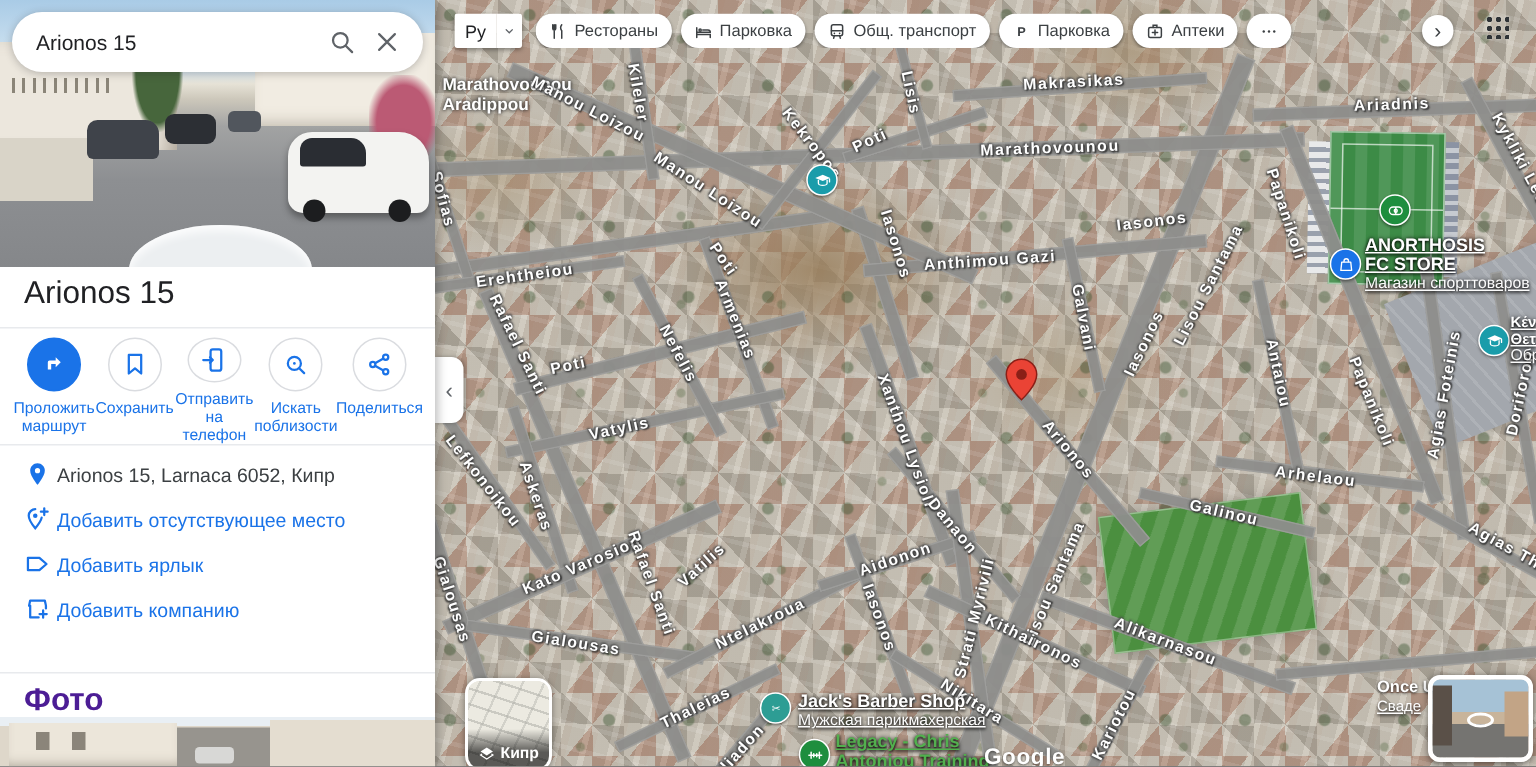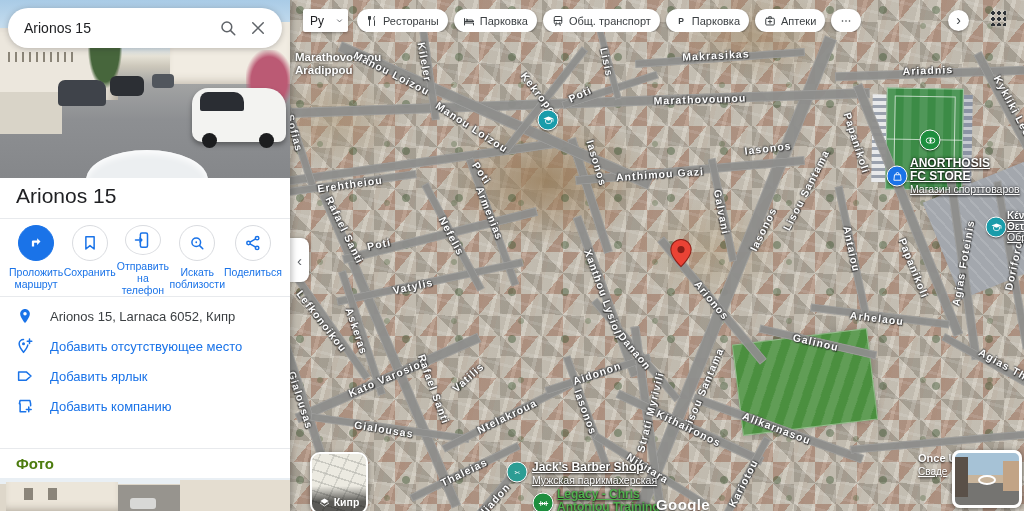--- a/index.html
+++ b/index.html
@@ -116,23 +116,23 @@
   .actions{position:absolute;left:0;top:218px;width:290px;height:78px;display:flex;justify-content:space-between;padding:6px 9px 0;border-top:1px solid #e8eaed;}
   .action{width:56px;border:none;background:none;padding:0;cursor:pointer;display:flex;flex-direction:column;align-items:center;gap:5px;}
   .action .circ{width:36px;height:36px;border-radius:50%;border:1px solid #dadce0;background:#fff;color:var(--accent);display:flex;align-items:center;justify-content:center;}
   .action .circ svg{width:18px;height:18px;}
   .action .circ.primary{background:var(--accent);border-color:var(--accent);color:#fff;}
   .action .albl{font-size:10.5px;line-height:12px;color:var(--accent);text-align:center;}
   .details{position:absolute;left:0;top:296px;width:290px;border-top:1px solid #e8eaed;padding-top:4px;}
   .drow{display:flex;align-items:center;height:30px;padding-left:16px;cursor:pointer;background:none;border:none;width:100%;text-align:left;}
   .drow .icn{width:18px;height:18px;color:var(--accent);flex:none;}
   .drow .icn svg{width:18px;height:18px;}
-  .drow span.lbl{margin-left:16px;font-size:13px;color:var(--accent);}
+  .drow span.lbl{margin-left:4px;font-size:13px;color:var(--accent);}
   .drow.dark span.lbl{color:#3c4043;}
-  .photos-h{position:absolute;left:16px;top:455px;margin:0;font-size:15px;font-weight:700;color:#4d7c0f;border:none;}
+  .photos-h{position:absolute;left:16px;top:455px;margin:0;font-size:21px;font-weight:700;color:#4c1d95;border:none;}
   .photos-sep{position:absolute;left:0;top:448px;width:290px;height:1px;background:#e8eaed;}
   .photo-strip{position:absolute;left:0;top:478px;width:290px;height:33px;overflow:hidden;cursor:pointer;
     background:linear-gradient(180deg,#e9eff4 0 6px,#ded7ca 6px);}
   .photo-strip .b1{position:absolute;left:6px;top:4px;width:112px;height:29px;background:#ece6da;box-shadow:inset 0 -6px 8px -5px rgba(110,100,85,.5);}
   .photo-strip .b2{position:absolute;left:180px;top:2px;width:110px;height:31px;background:#e4ddd0;}
   .photo-strip .rd{position:absolute;left:118px;top:7px;width:62px;height:26px;background:#97948e;}
   .photo-strip .w1,.photo-strip .w2{position:absolute;top:10px;width:9px;height:12px;background:#8b857a;}
   .photo-strip .w1{left:24px;} .photo-strip .w2{left:48px;}
   .photo-strip .car{position:absolute;left:130px;top:20px;width:26px;height:11px;background:#d8d8d6;border-radius:3px;}
 </style>

